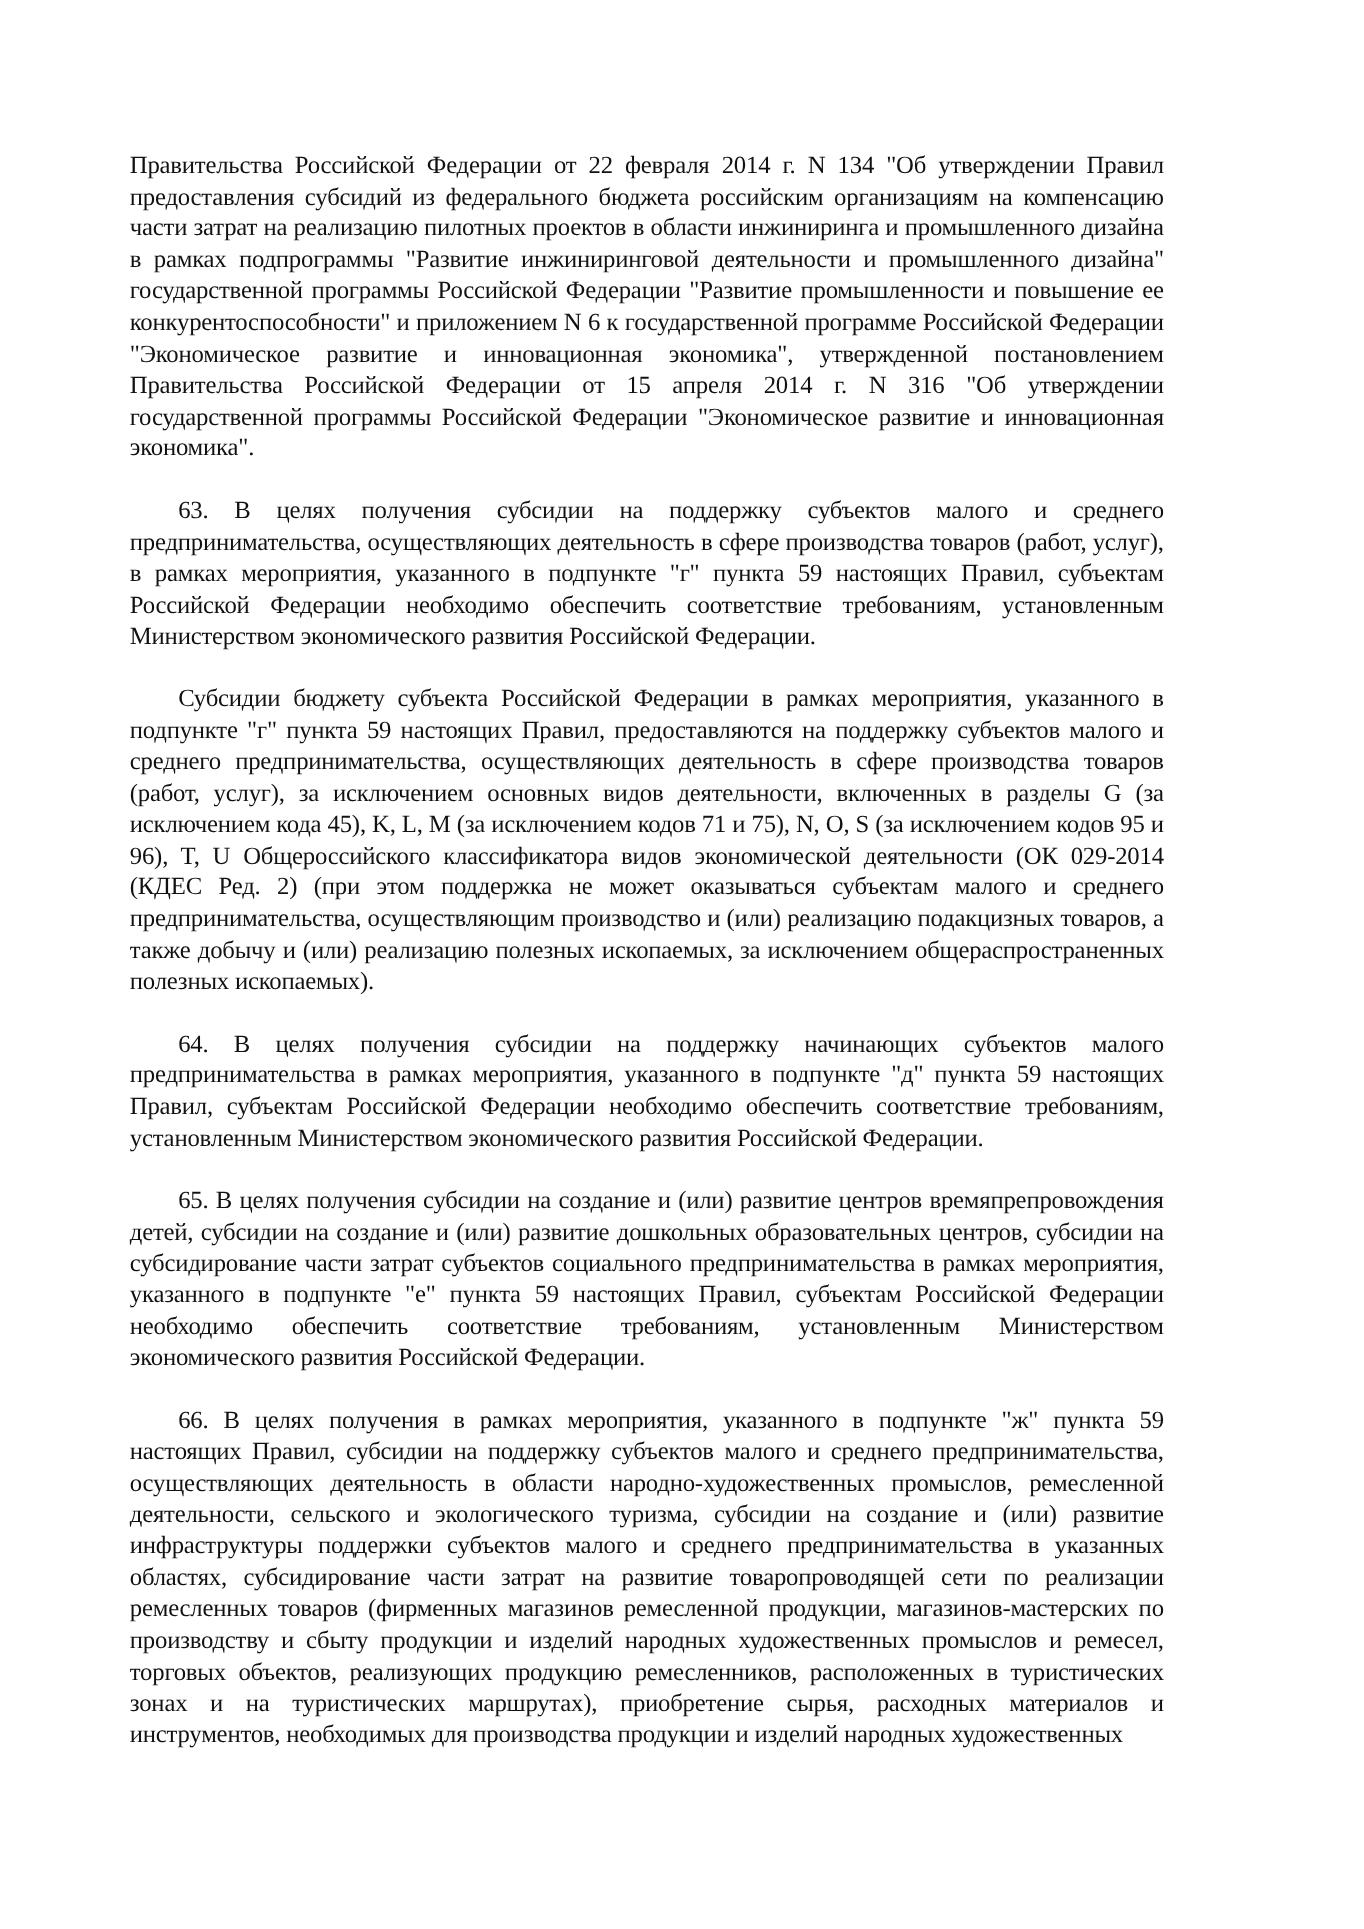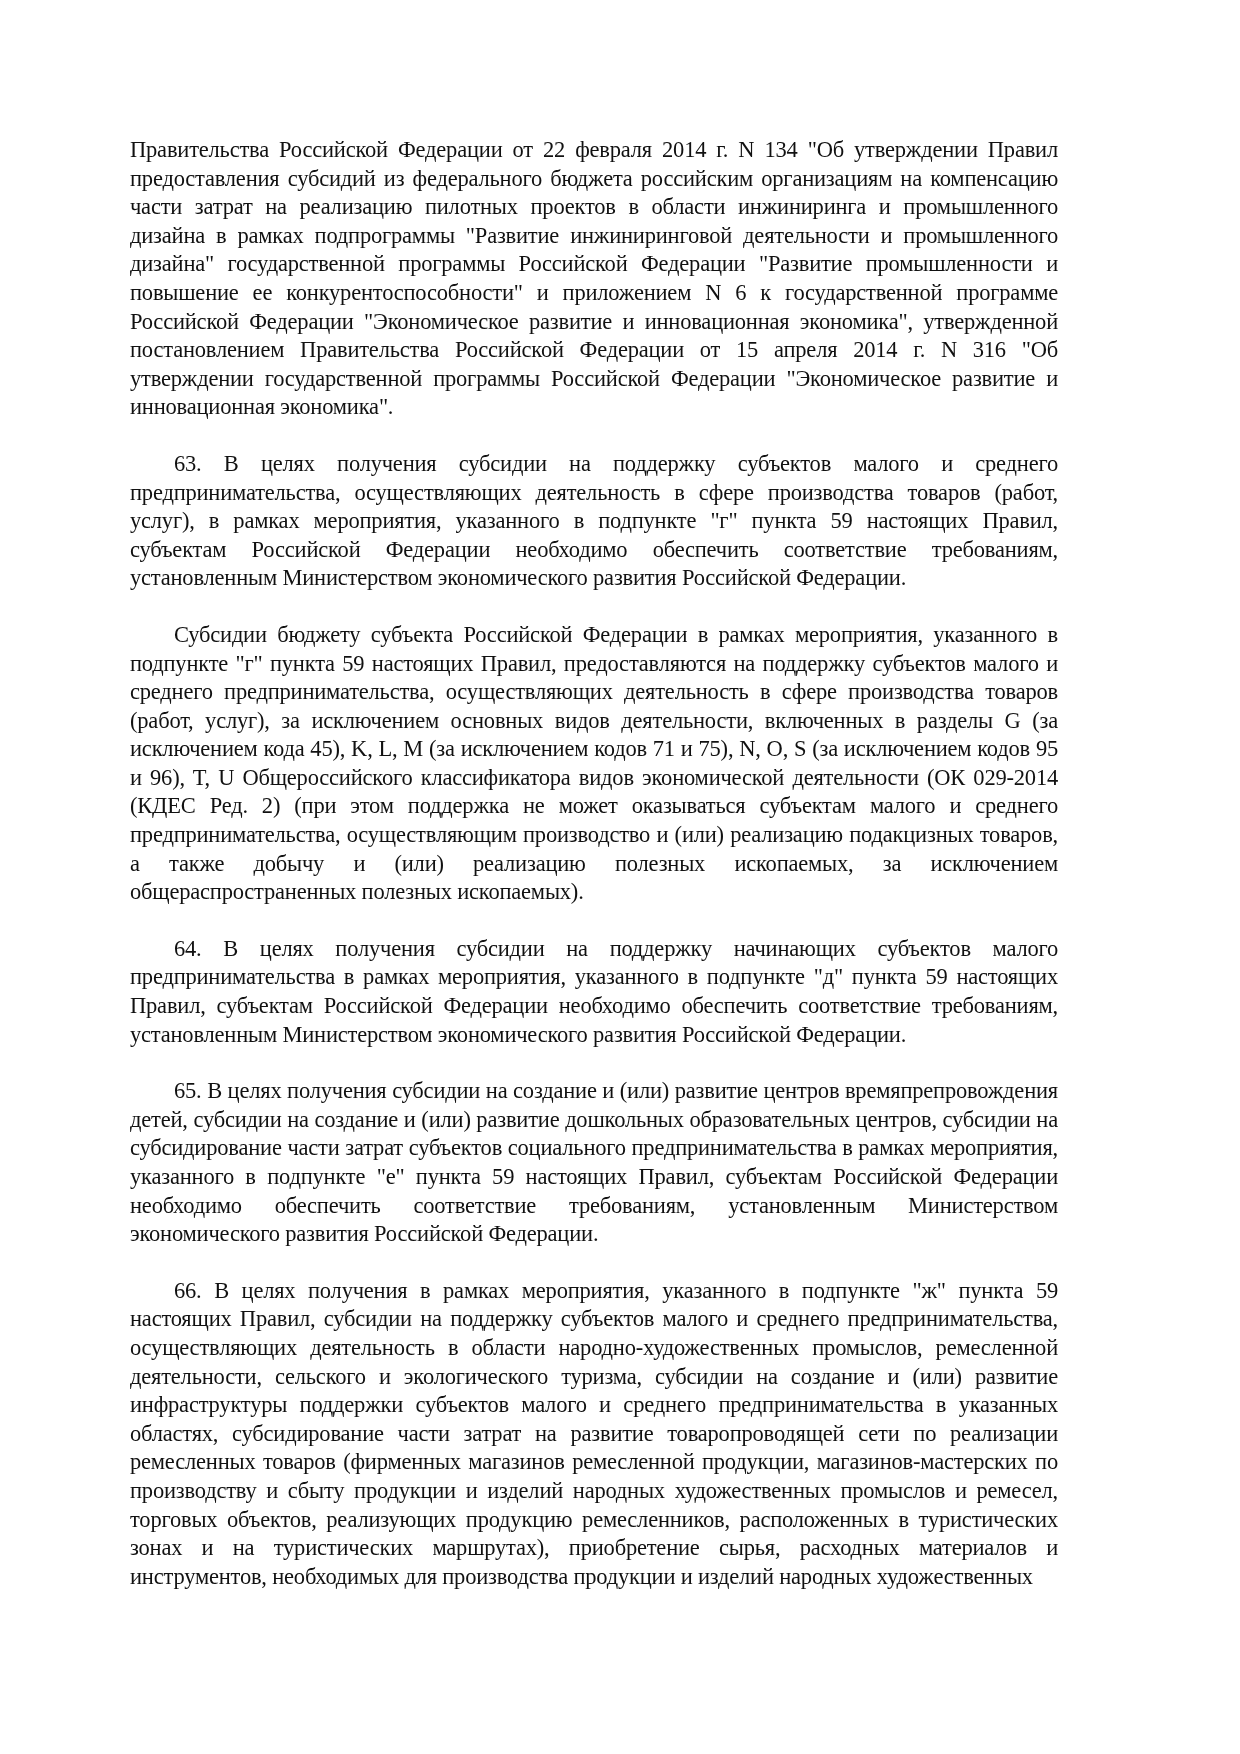--- a/index.html
+++ b/index.html
@@ -19,21 +19,21 @@
       top: 136px;
       width: 940px;
       font-family: "Liberation Serif", "DejaVu Serif", serif;
       font-size: 22.5px;
       line-height: 28.6px;
       color: #111111;
       text-align: justify;
       letter-spacing: -0.2px;
     }
     .para {
-      margin: 0 0 28px 12px;
+      margin: 0 0 28px 0;
       text-indent: 0;
       font-family: Liberation Serif, serif;
     }
     .para.indent {
       text-indent: 44px;
     }
     .para.first {
       text-indent: 0;
     }
   </style>

